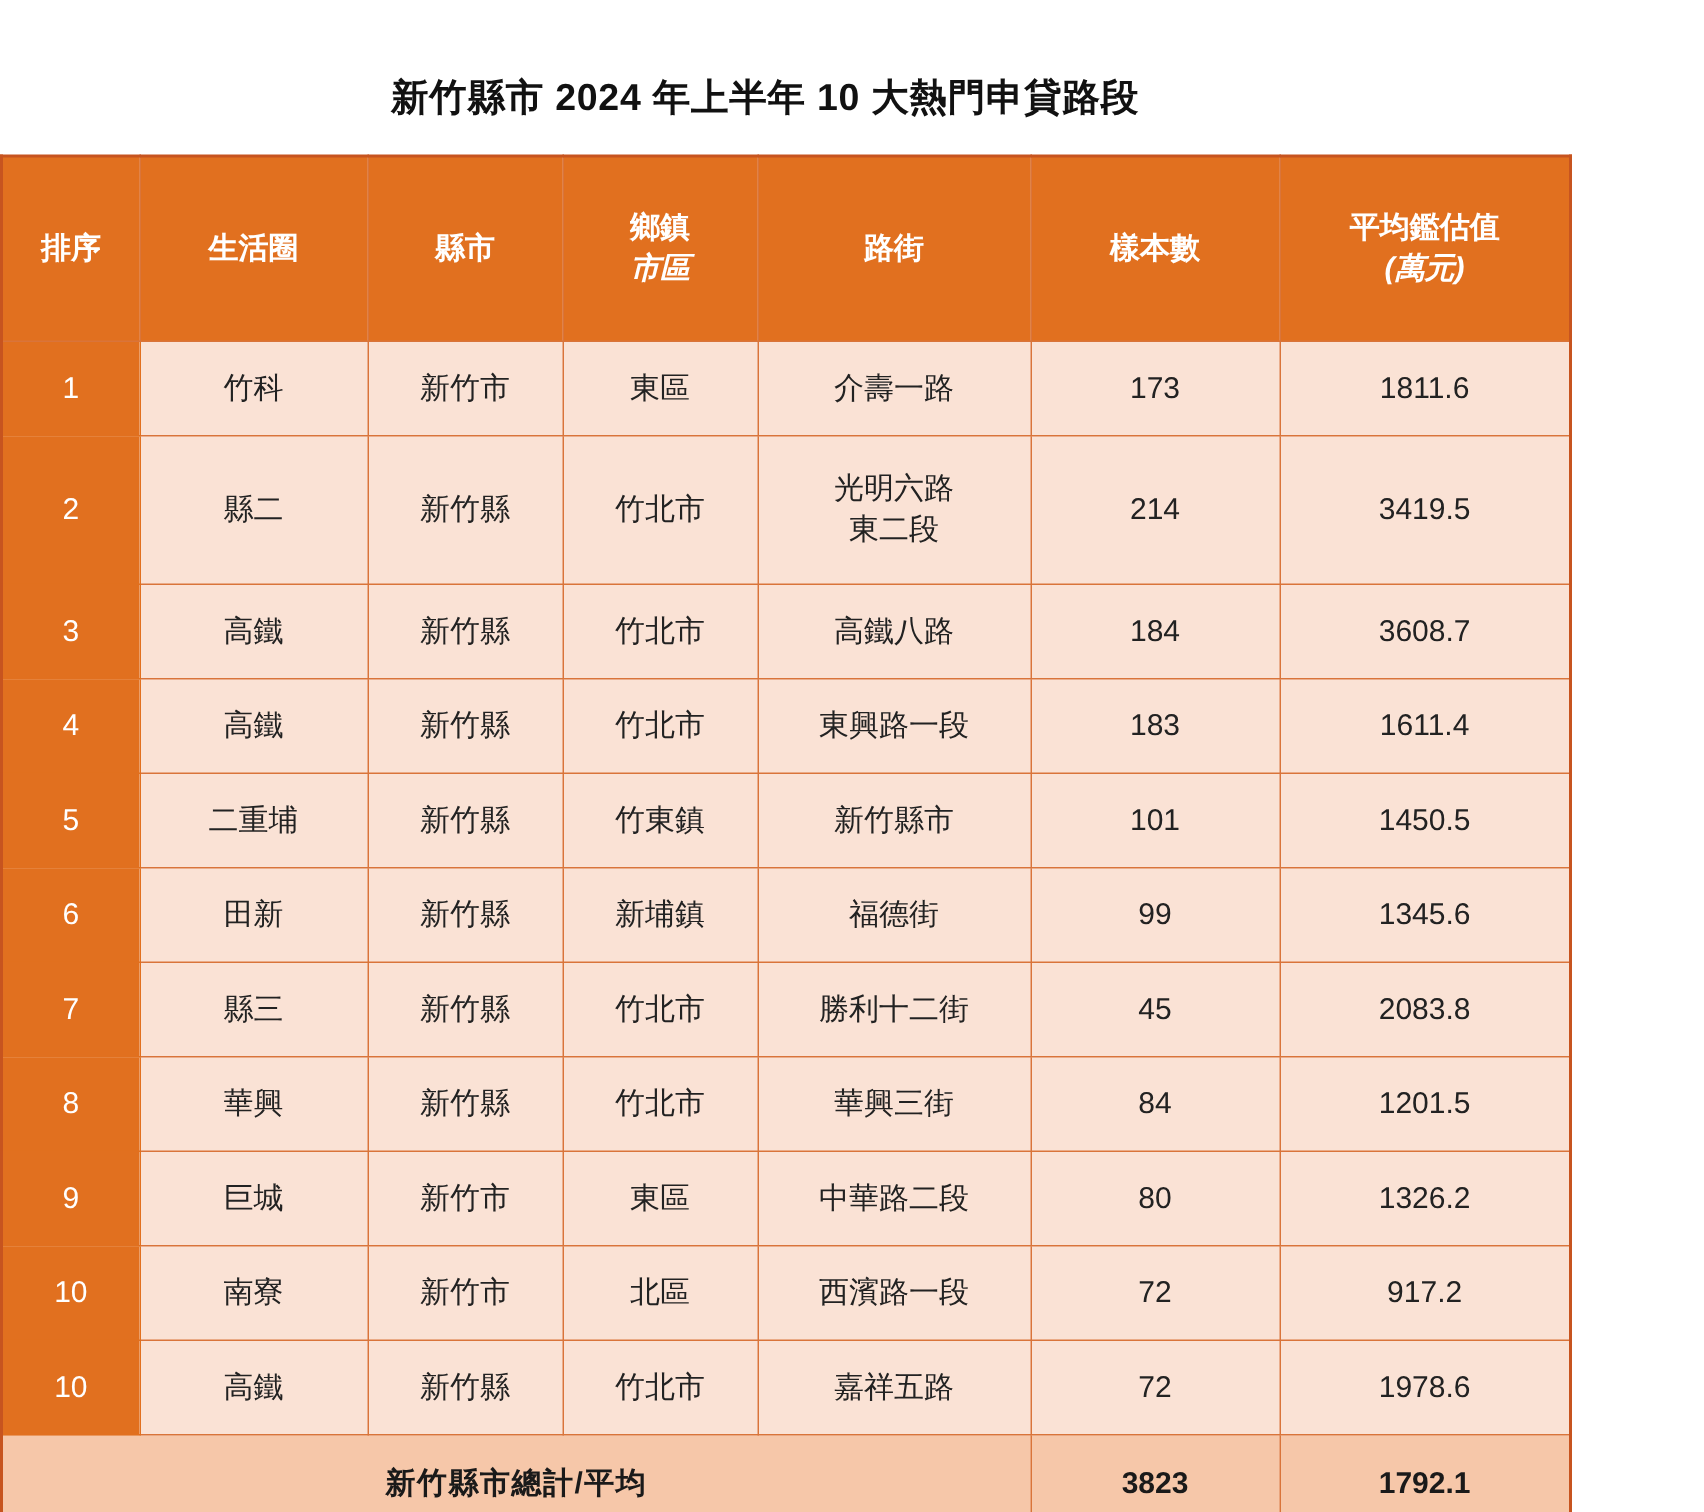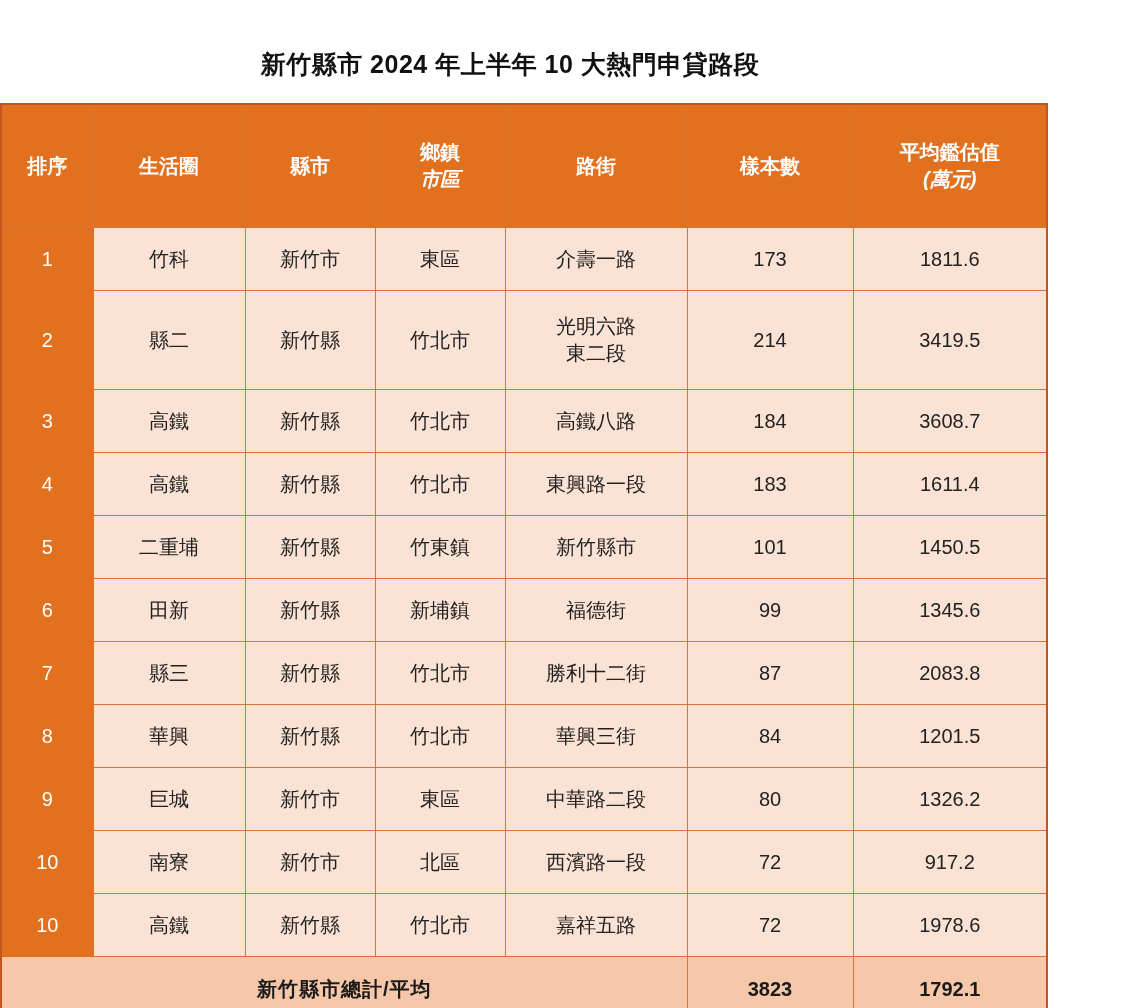--- a/index.html
+++ b/index.html
@@ -199,21 +199,21 @@
         <td class="cell">1345.6</td>
       </tr>
       <tr>
         <td class="rank">7</td>
         <td class="cell">縣三</td>
         <td class="cell">新竹縣</td>
         <td class="cell">竹北市</td>
         <td class="cell">
           <span>勝利十二街</span>
         </td>
-        <td class="cell">87</td>
+        <td class="cell">45</td>
         <td class="cell">2083.8</td>
       </tr>
       <tr>
         <td class="rank">8</td>
         <td class="cell">華興</td>
         <td class="cell">新竹縣</td>
         <td class="cell">竹北市</td>
         <td class="cell">
           <span>華興三街</span>
         </td>

